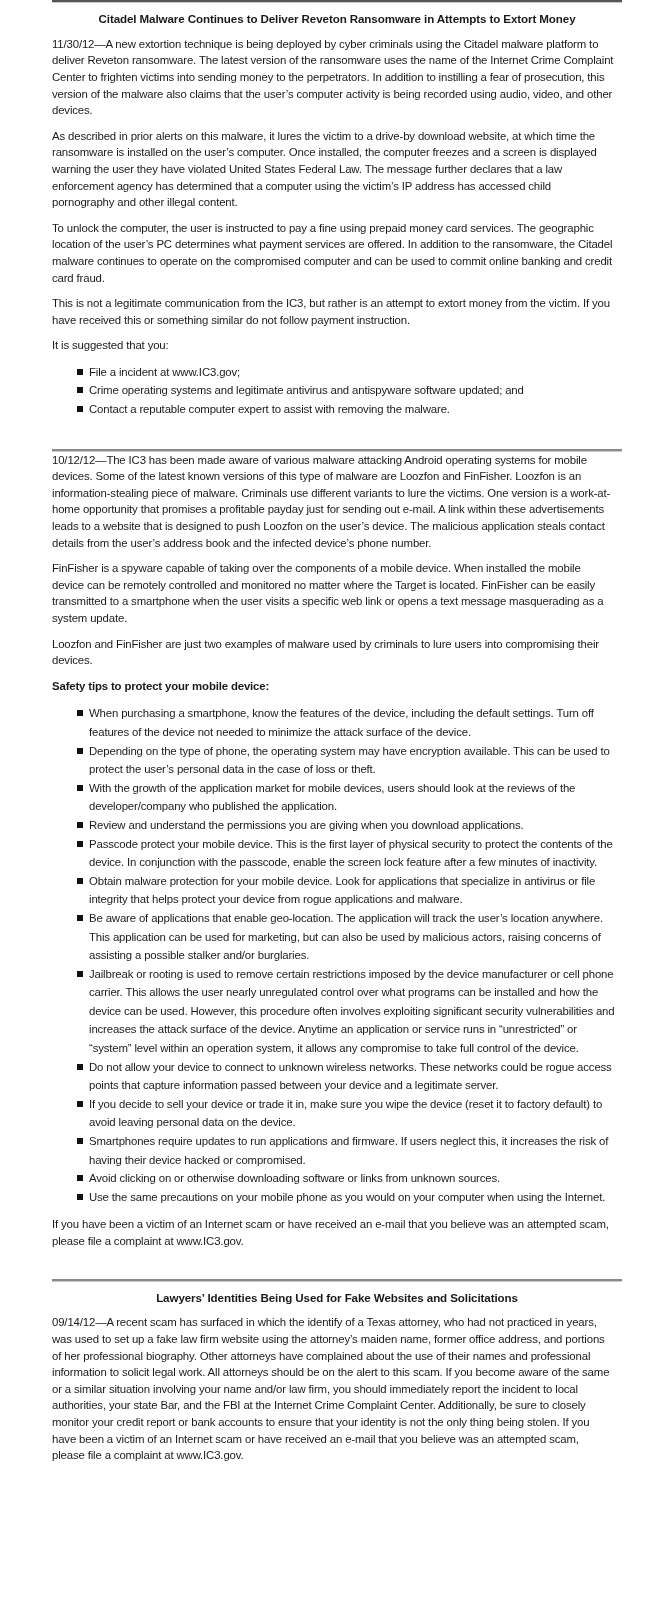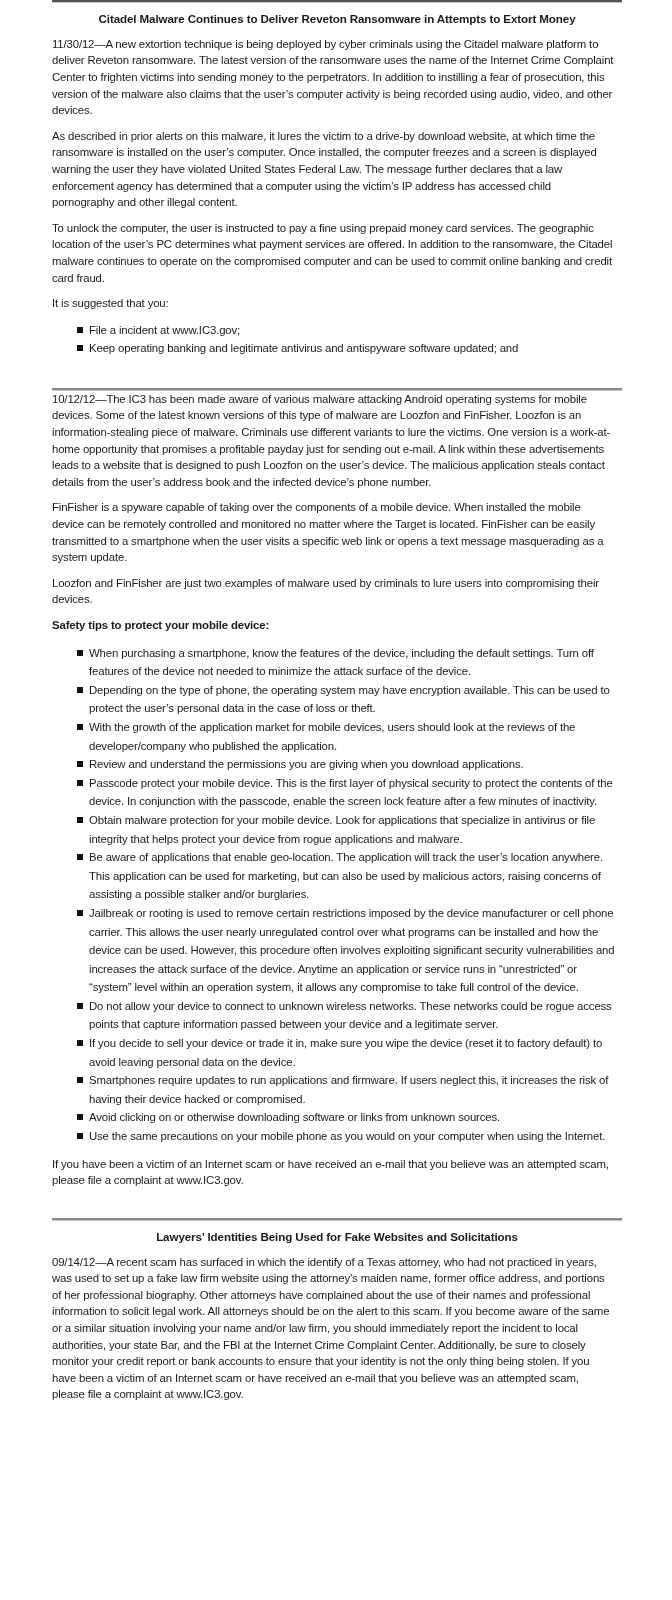--- a/index.html
+++ b/index.html
@@ -70,24 +70,26 @@
 <body>
 
 <div class="page">
 
   <div class="rule first"></div>
   <section class="article">
     <h2 class="article-title">Citadel Malware Continues to Deliver Reveton Ransomware in Attempts to Extort Money</h2>
     <p>11/30/12—A new extortion technique is being deployed by cyber criminals using the Citadel malware platform to deliver Reveton ransomware. The latest version of the ransomware uses the name of the Internet Crime Complaint Center to frighten victims into sending money to the perpetrators. In addition to instilling a fear of prosecution, this version of the malware also claims that the user’s computer activity is being recorded using audio, video, and other devices.</p>
     <p>As described in prior alerts on this malware, it lures the victim to a drive-by download website, at which time the ransomware is installed on the user’s computer. Once installed, the computer freezes and a screen is displayed warning the user they have violated United States Federal Law. The message further declares that a law enforcement agency has determined that a computer using the victim’s IP address has accessed child pornography and other illegal content.</p>
     <p>To unlock the computer, the user is instructed to pay a fine using prepaid money card services. The geographic location of the user’s PC determines what payment services are offered. In addition to the ransomware, the Citadel malware continues to operate on the compromised computer and can be used to commit online banking and credit card fraud.</p>
+    <p>This is not a legitimate communication from the IC3, but rather is an attempt to extort money from the victim. If you have received this or something similar do not follow payment instruction.</p>
     <p>It is suggested that you:</p>
     <ul class="bullets">
       <li>File a incident at www.IC3.gov;</li>
-      <li>Keep operating banking and legitimate antivirus and antispyware software updated; and</li>
+      <li>Crime operating systems and legitimate antivirus and antispyware software updated; and</li>
+      <li>Contact a reputable computer expert to assist with removing the malware.</li>
     </ul>
   </section>
 
   <div class="rule"></div>
   <section class="article">
     <p>10/12/12—The IC3 has been made aware of various malware attacking Android operating systems for mobile devices. Some of the latest known versions of this type of malware are Loozfon and FinFisher. Loozfon is an information-stealing piece of malware. Criminals use different variants to lure the victims. One version is a work-at-home opportunity that promises a profitable payday just for sending out e-mail. A link within these advertisements leads to a website that is designed to push Loozfon on the user’s device. The malicious application steals contact details from the user’s address book and the infected device’s phone number.</p>
     <p>FinFisher is a spyware capable of taking over the components of a mobile device. When installed the mobile device can be remotely controlled and monitored no matter where the Target is located. FinFisher can be easily transmitted to a smartphone when the user visits a specific web link or opens a text message masquerading as a system update.</p>
     <p>Loozfon and FinFisher are just two examples of malware used by criminals to lure users into compromising their devices.</p>
     <div class="subhead">Safety tips to protect your mobile device:</div>
     <ul class="bullets">

